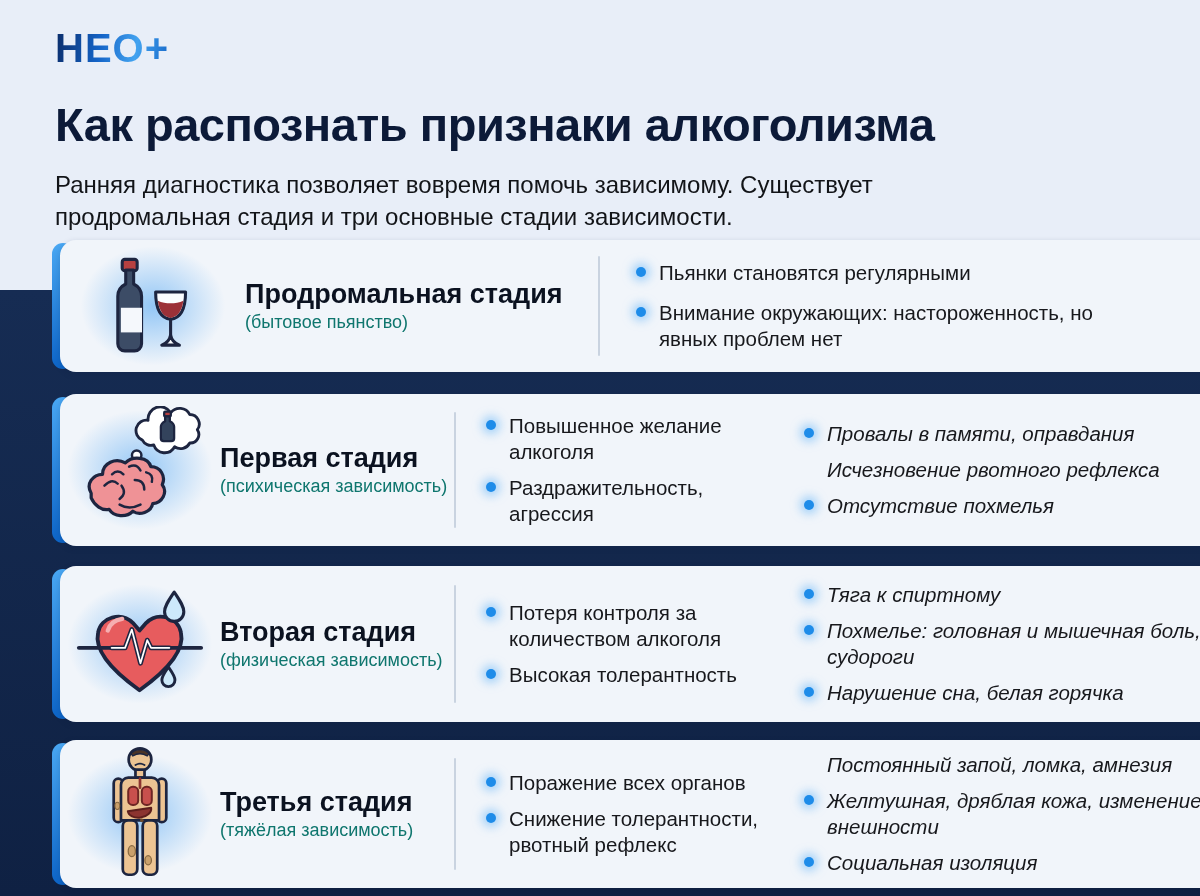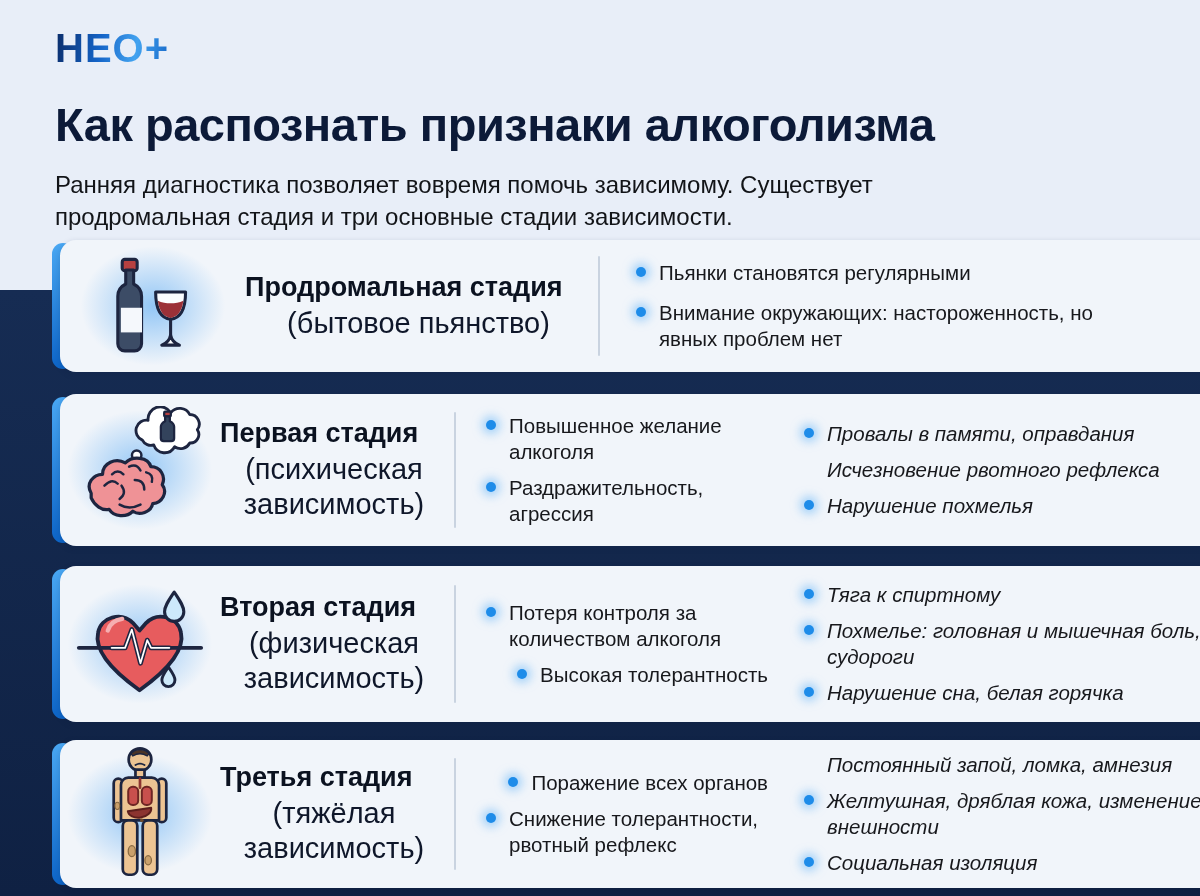--- a/index.html
+++ b/index.html
@@ -40,24 +40,24 @@
   }
   .icon-cell{flex:0 0 160px;display:flex;justify-content:center;align-items:center;}
   .c1 .icon-cell{flex:0 0 185px;}
   .glow{
     width:150px;height:124px;display:flex;justify-content:center;align-items:center;
     background:radial-gradient(ellipse at center,rgba(130,190,245,.85) 0%,rgba(130,190,245,0) 68%);
   }
   .title-cell{flex:0 0 228px;padding-right:6px;}
   .c1 .title-cell{flex:0 0 347px;}
   .card-title{font-size:27px;font-weight:700;color:#0b1220;line-height:1.22;}
-  .card-sub{font-size:29px;color:#0f172a;line-height:1.22;margin-top:2px;text-align:center;}
+  .card-sub{font-size:18px;color:#0f766e;line-height:1.22;margin-top:2px;}
   .divider{flex:0 0 2px;align-self:center;height:76%;background:#c9d3e0;border-radius:1px;}
   .col{display:flex;flex-direction:column;justify-content:center;padding:6px 10px 6px 30px;}
-  .col.mid{flex:0 0 282px;align-items:flex-end;}
+  .col.mid{flex:0 0 282px;}
   .col.right{flex:1;padding-left:26px;padding-right:28px;font-style:italic;}
   .c1 .col.single{flex:1;padding-left:36px;padding-right:20px;}
   .item{display:flex;gap:13px;margin:5px 0;}
   .item .txt{font-size:20.5px;color:#17181c;line-height:1.28;}
   .dot{
     flex:none;width:10px;height:10px;border-radius:50%;margin-top:7px;
     background:#1e8ce9;box-shadow:0 0 10px 4px rgba(110,185,248,.6);
   }
   .no-dot .dot{visibility:hidden;box-shadow:none;}
   .c1 .item{margin:7px 0;}
@@ -158,21 +158,21 @@
         <div class="item">
           <span class="dot"></span>
           <span class="txt">Провалы в памяти, оправдания</span>
         </div>
         <div class="item no-dot">
           <span class="dot"></span>
           <span class="txt">Исчезновение рвотного рефлекса</span>
         </div>
         <div class="item">
           <span class="dot"></span>
-          <span class="txt">Нарушение похмелья</span>
+          <span class="txt">Отсутствие похмелья</span>
         </div>
       </div>
     </div>
   </section>
 
   <section class="card c3">
     <div class="accent"></div>
     <div class="card-body">
       <div class="icon-cell">
         <div class="glow">

